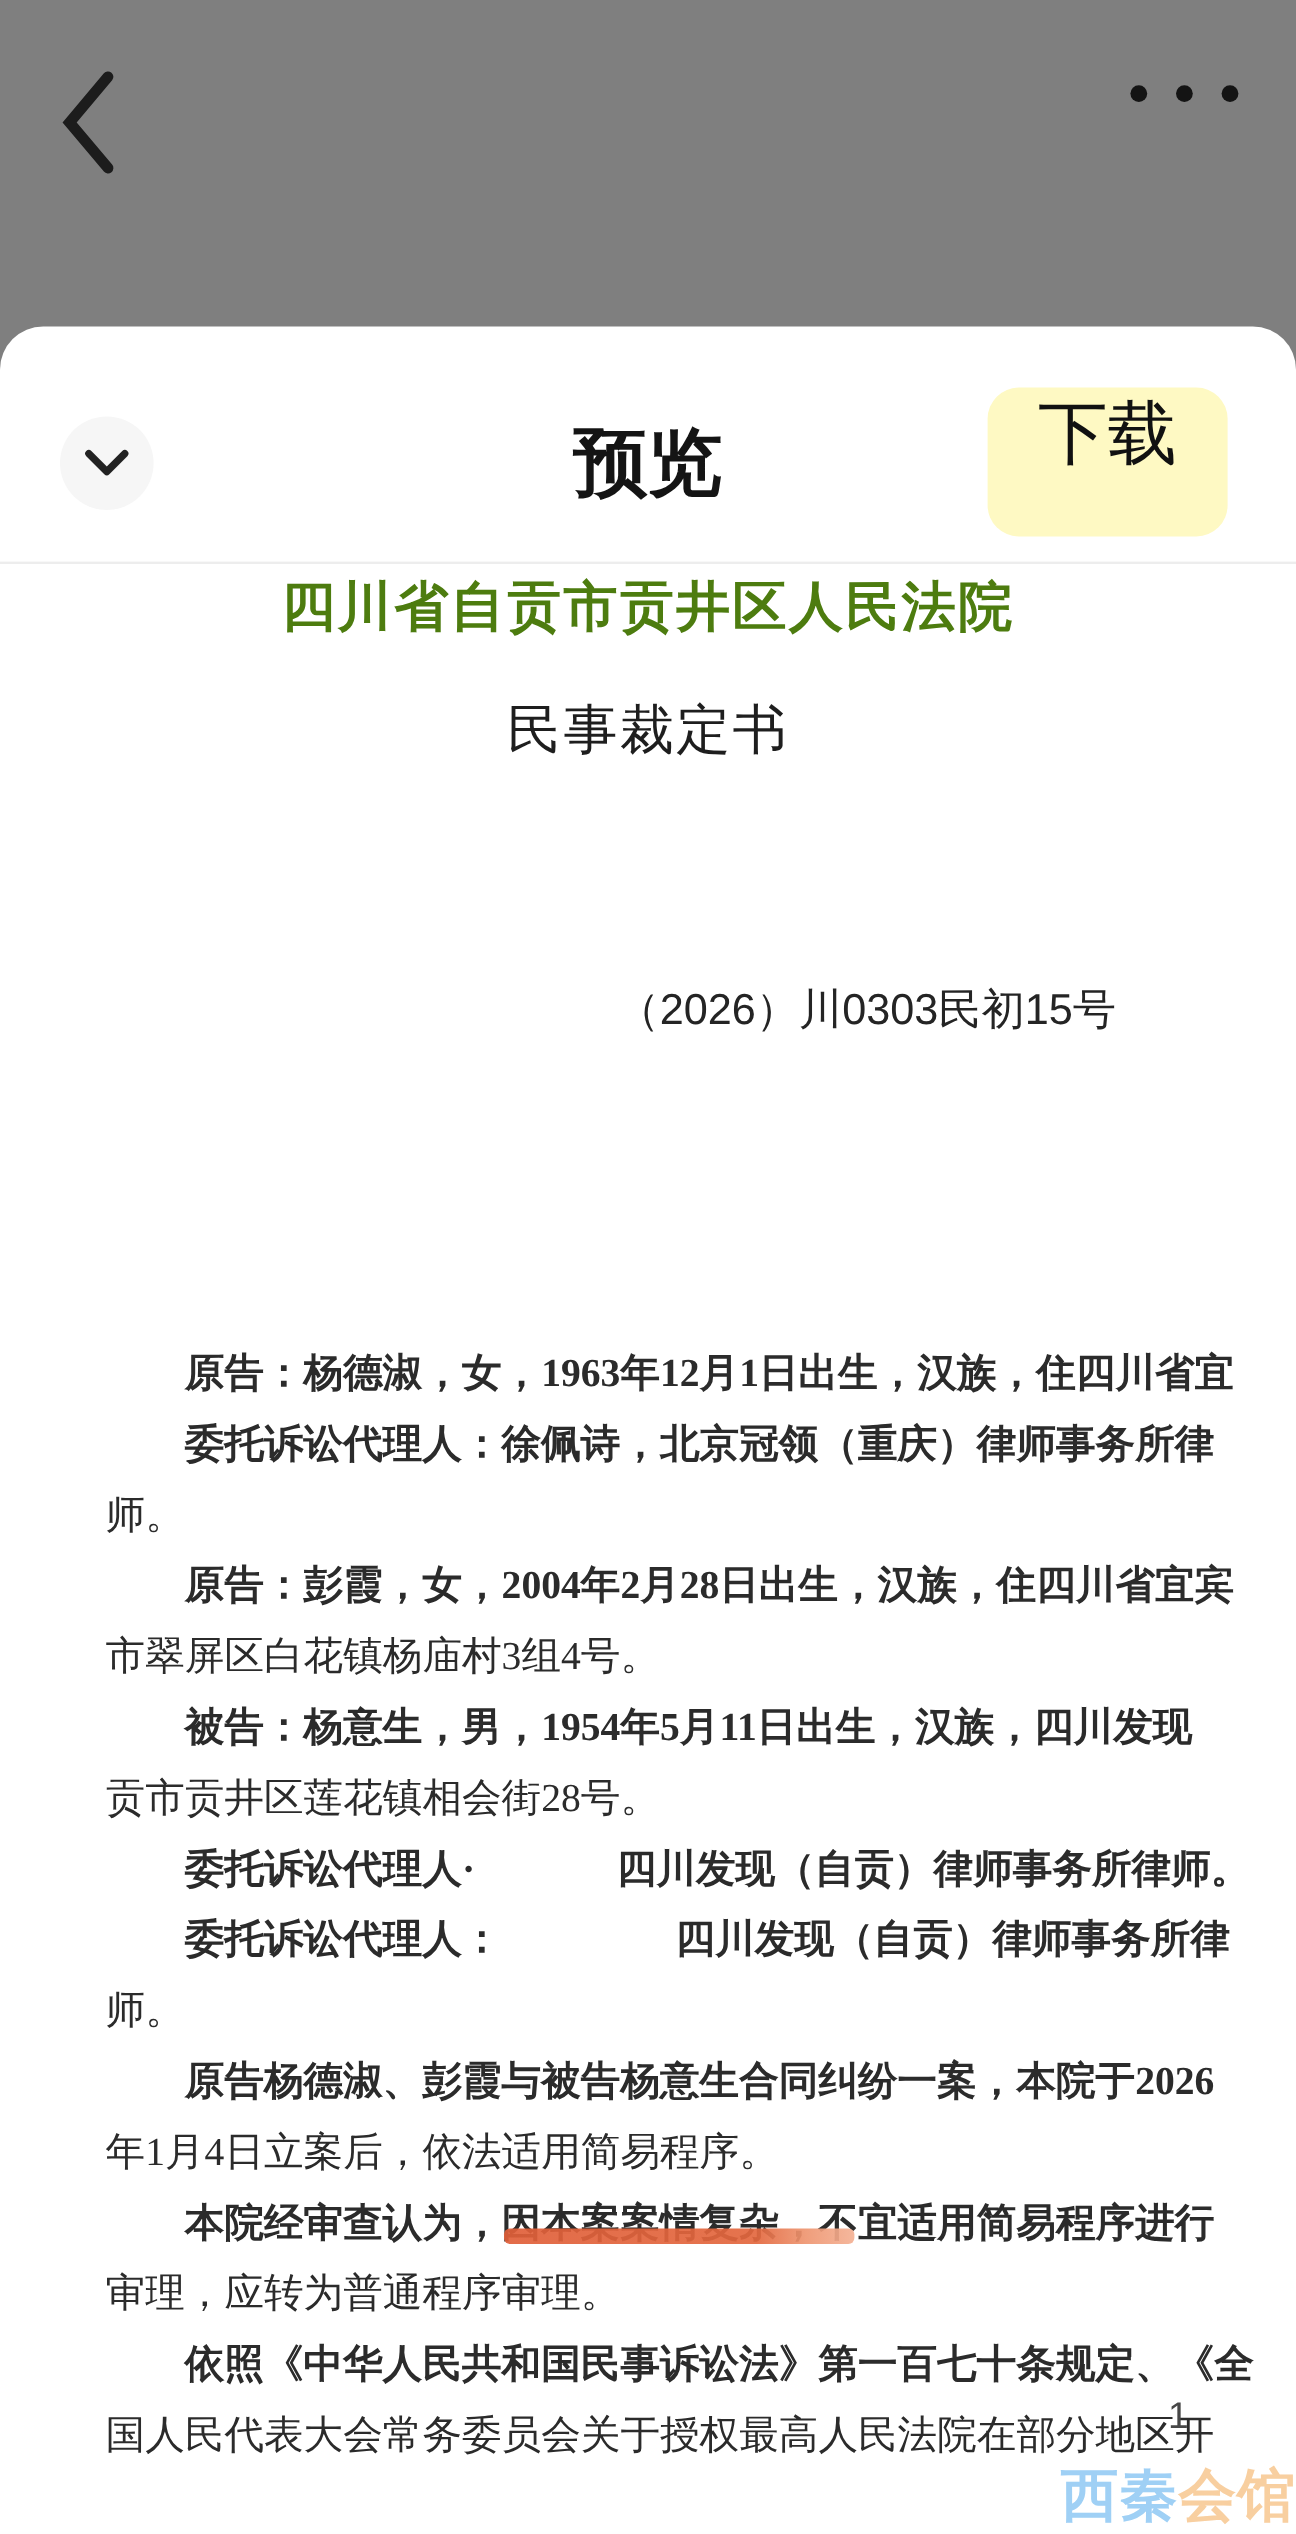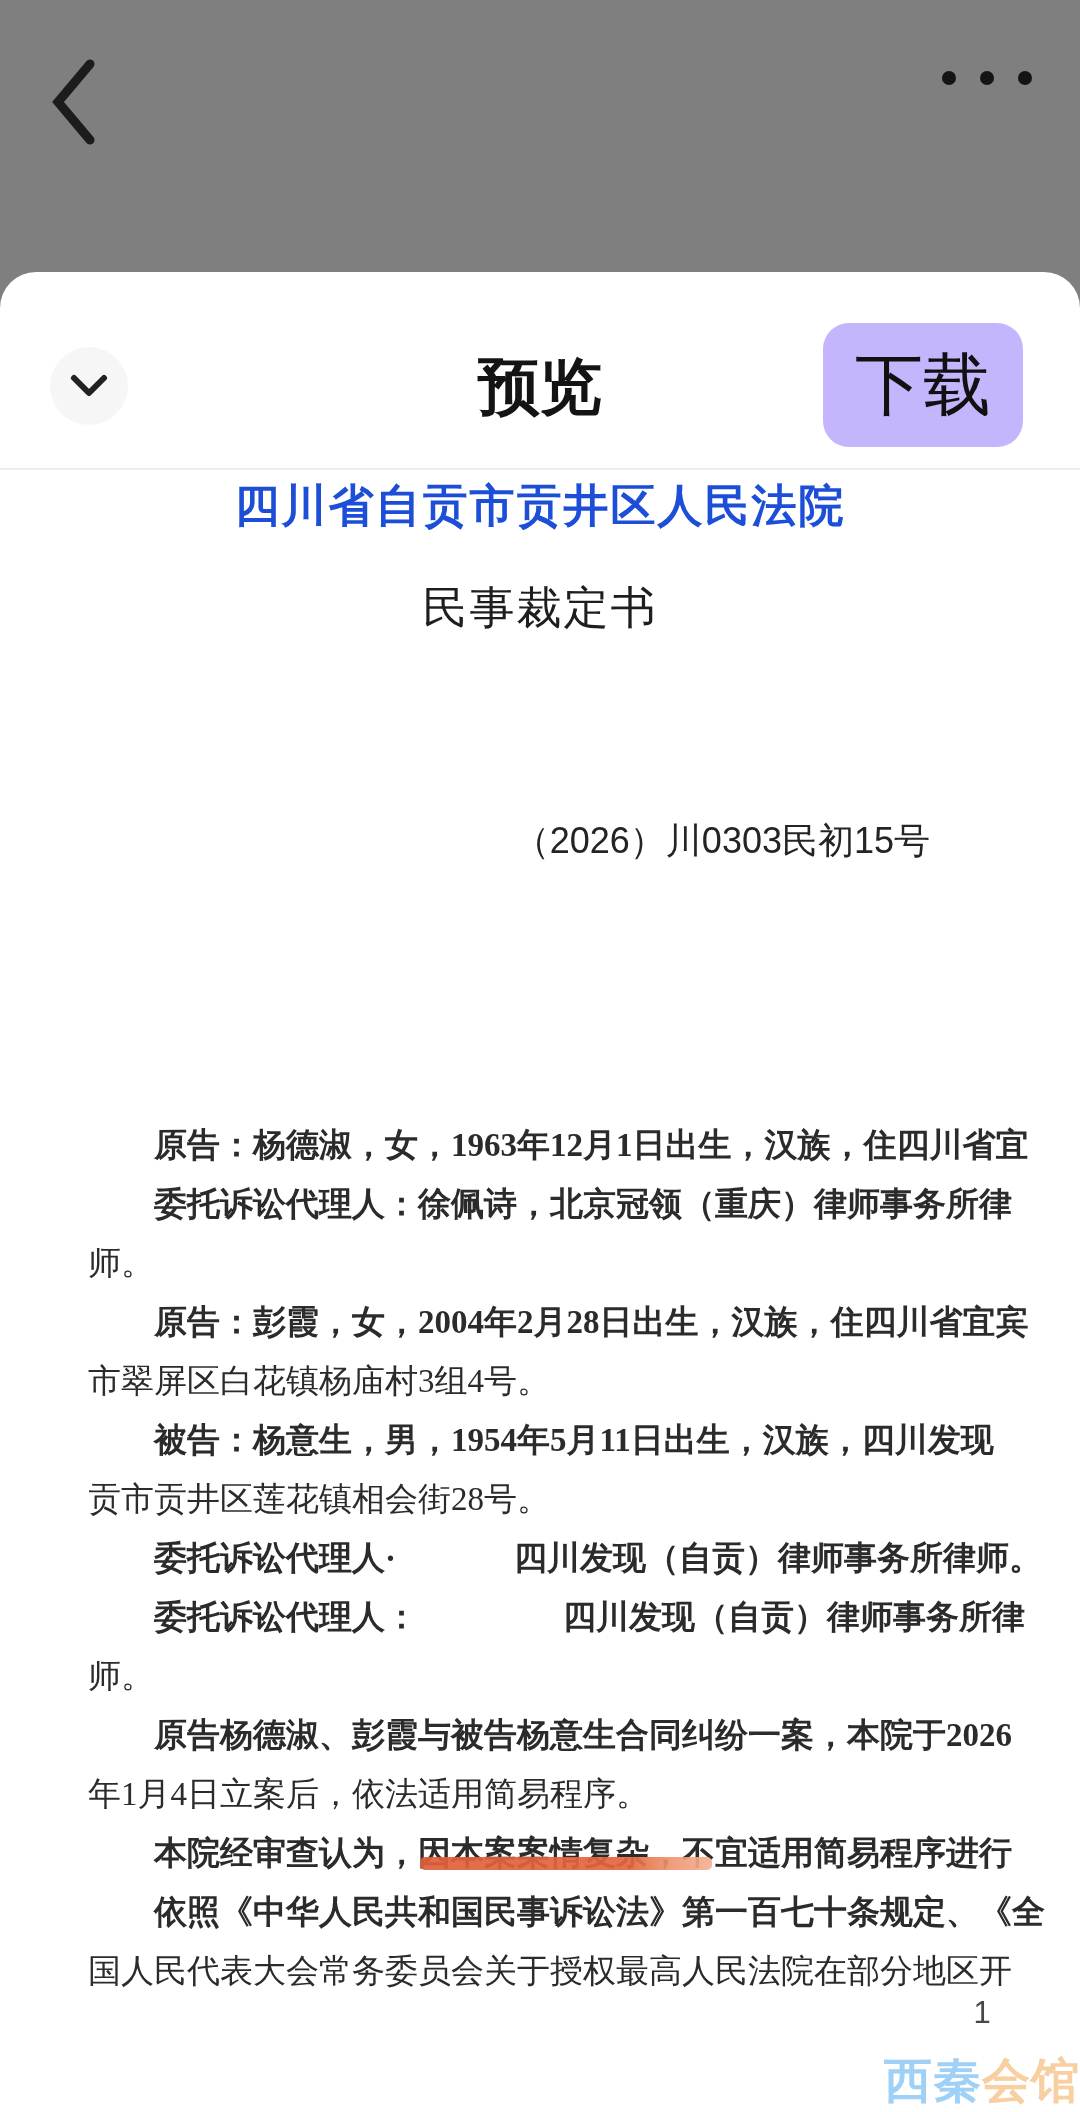--- a/index.html
+++ b/index.html
@@ -16,27 +16,27 @@
   
   .sheet{position:absolute;top:272px;left:0;width:1080px;height:1840px;
     background:#ffffff;border-radius:36px 36px 0 0;}
   .preview-header{position:absolute;top:0;left:0;width:1080px;height:196px;margin-top:25px;}
   .header-divider{position:absolute;top:196px;left:0;width:1080px;height:2px;background:#ededed;}
   .collapse-btn{position:absolute;top:50px;left:50px;width:78px;height:78px;border-radius:50%;
     background:#f6f6f6;display:flex;align-items:center;justify-content:center;cursor:pointer;}
   .header-title{position:absolute;top:44px;left:0;width:1080px;height:92px;line-height:92px;
     text-align:center;font-size:62px;font-weight:600;color:#141414;}
   .download-btn{position:absolute;top:26px;right:57px;width:200px;height:124px;border-radius:26px;
-    background:#c4b5fd;display:flex;align-items:center;justify-content:center;
-    font-size:68px;color:#111;cursor:pointer;}
+    background:#fef9c3;display:flex;justify-content:center;
+    font-size:58px;color:#111;cursor:pointer;}
   
   .doc{position:absolute;top:198px;left:0;width:1080px;height:1642px;overflow:hidden;
     font-family:"Liberation Serif","DejaVu Serif",serif;color:#2d2d2d;}
   .doc-court{position:absolute;top:198px;left:0;width:1080px;height:72px;line-height:72px;
-    text-align:center;font-size:45px;font-weight:bold;color:#1d4ed8;letter-spacing:2px;}
+    text-align:center;font-size:45px;font-weight:bold;color:#4d7c0f;letter-spacing:2px;}
   .doc-type{position:absolute;top:300px;left:0;width:1080px;height:72px;line-height:72px;
     text-align:center;font-size:45px;font-weight:normal;color:#1e1e1e;letter-spacing:2px;}
   .case-number{position:absolute;top:542px;left:0;right:150px;height:54px;line-height:54px;
     text-align:right;font-size:36px;color:#242424;}
   .doc-lines{position:absolute;top:646px;left:88px;right:60px;}
   .doc-line{height:59px;line-height:59px;font-size:33px;color:#2b2b2b;white-space:nowrap;}
   .doc-line.indent{padding-left:66px;font-weight:bold;}
   .doc-line .gap{display:inline-block;height:1px;vertical-align:baseline;}
   .doc-line .hl{position:relative;}
   .doc-line .hl::after{content:'';position:absolute;left:2px;right:-30px;bottom:1px;height:13px;
@@ -94,20 +94,21 @@
           <div class="doc-line indent"><span>原告：彭霞，女，2004年2月28日出生，汉族，住四川省宜宾</span></div>
           <div class="doc-line"><span>市翠屏区白花镇杨庙村3组4号。</span></div>
           <div class="doc-line indent"><span>被告：杨意生，男，1954年5月11日出生，汉族，四川发现</span></div>
           <div class="doc-line"><span>贡市贡井区莲花镇相会街28号。</span></div>
           <div class="doc-line indent"><span>委托诉讼代理人·</span><span class="gap" style="width: 118px;"></span><span>四川发现（自贡）律师事务所律师。</span></div>
           <div class="doc-line indent"><span>委托诉讼代理人：</span><span class="gap" style="width: 145px;"></span><span>四川发现（自贡）律师事务所律</span></div>
           <div class="doc-line"><span>师。</span></div>
           <div class="doc-line indent"><span>原告杨德淑、彭霞与被告杨意生合同纠纷一案，本院于2026</span></div>
           <div class="doc-line"><span>年1月4日立案后，依法适用简易程序。</span></div>
           <div class="doc-line indent"><span>本院经审查认为，</span><span class="hl">因本案案情复杂，</span><span>不宜适用简易程序进行</span></div>
+          <div class="doc-line"><span>审理，应转为普通程序审理。</span></div>
           <div class="doc-line indent"><span>依照《中华人民共和国民事诉讼法》第一百七十条规定、《全</span></div>
           <div class="doc-line"><span>国人民代表大会常务委员会关于授权最高人民法院在部分地区开</span></div>
         </div>
     </div>
 
     <div class="page-number">1</div>
 
     <div class="watermark">
       <span id="wm-blue" style="color: rgb(159, 208, 245);">西秦</span><span id="wm-orange" style="color: rgb(248, 207, 160);">会馆</span>
     </div>

